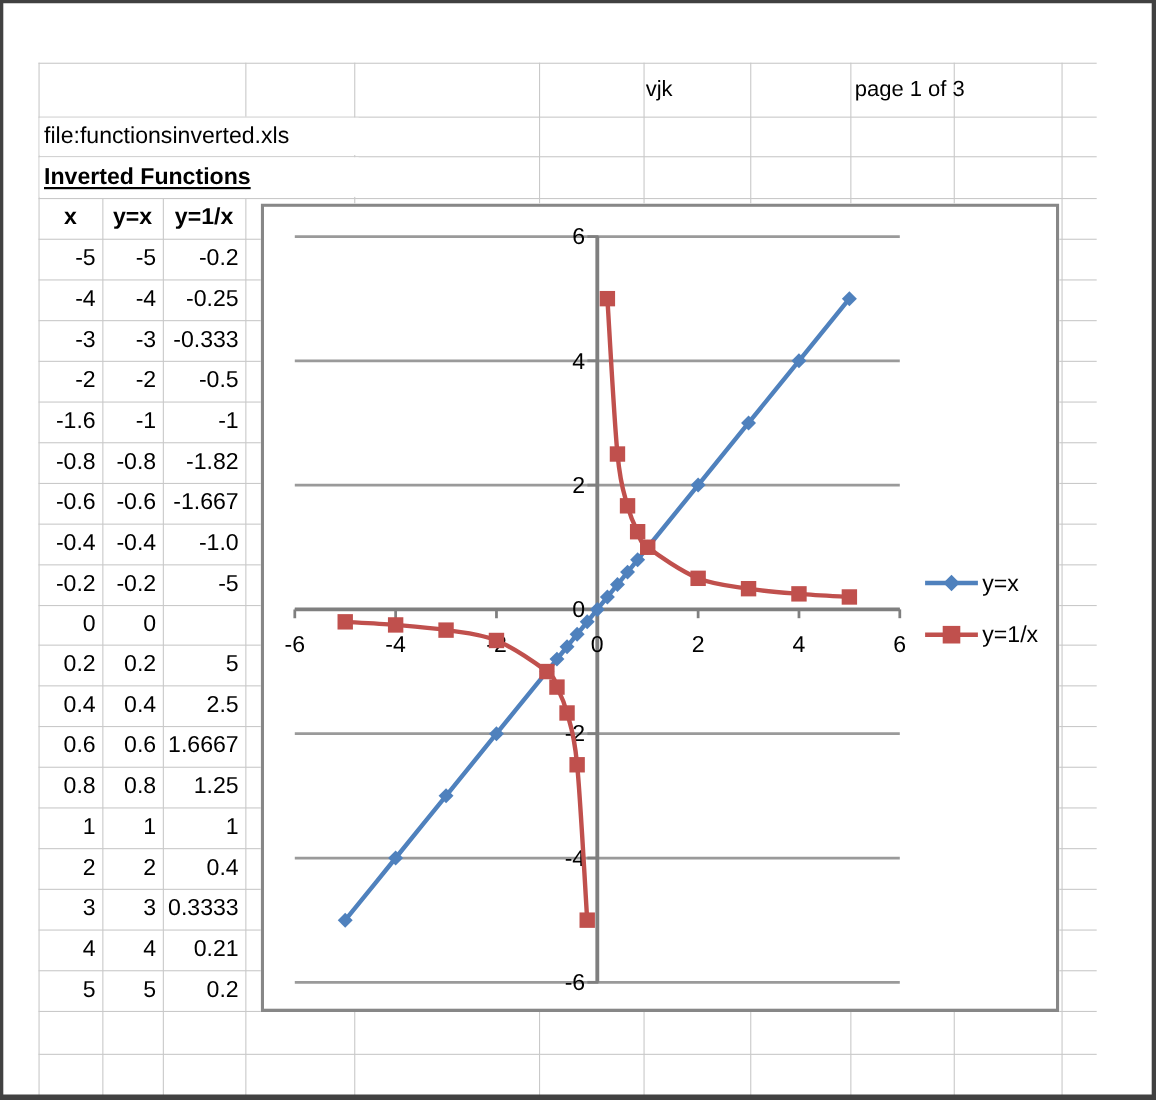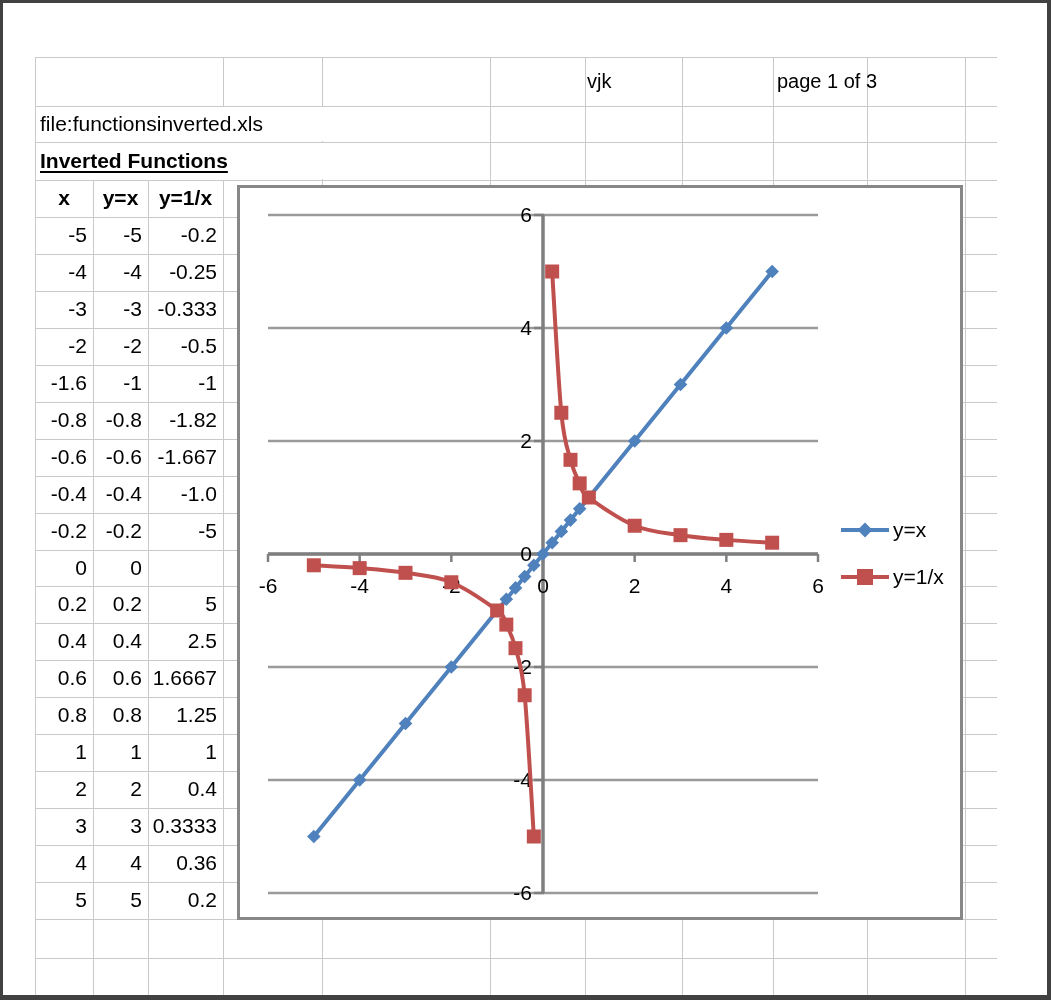--- a/index.html
+++ b/index.html
@@ -172,21 +172,21 @@
         <div class="tcell c2">0.4</div>
       </div>
       <div class="trow" style="top: 628.15px; height: 36.95px; line-height: 36.95px;">
         <div class="tcell c0">3</div>
         <div class="tcell c1">3</div>
         <div class="tcell c2">0.3333</div>
       </div>
       <div class="trow" style="top: 665.1px; height: 36.95px; line-height: 36.95px;">
         <div class="tcell c0">4</div>
         <div class="tcell c1">4</div>
-        <div class="tcell c2">0.36</div>
+        <div class="tcell c2">0.21</div>
       </div>
       <div class="trow" style="top: 702.05px; height: 36.95px; line-height: 36.95px;">
         <div class="tcell c0">5</div>
         <div class="tcell c1">5</div>
         <div class="tcell c2">0.2</div>
       </div>
     </div>
 
   <div id="chart"><svg width="726" height="735" viewBox="0 0 726 735">
         <rect x="1.5" y="1.5" width="723" height="732" fill="#ffffff" stroke="#878787" stroke-width="3"></rect>

